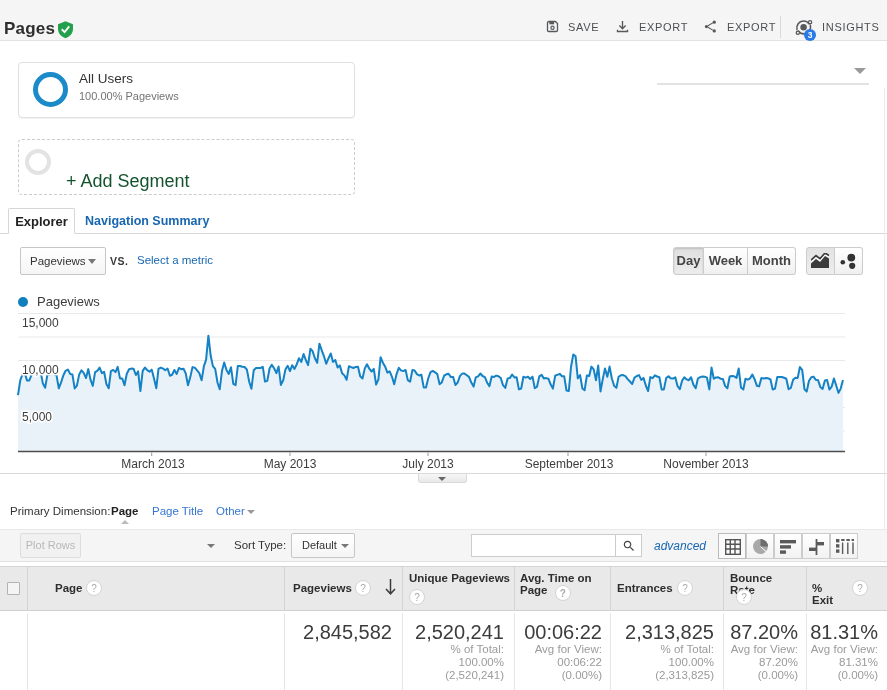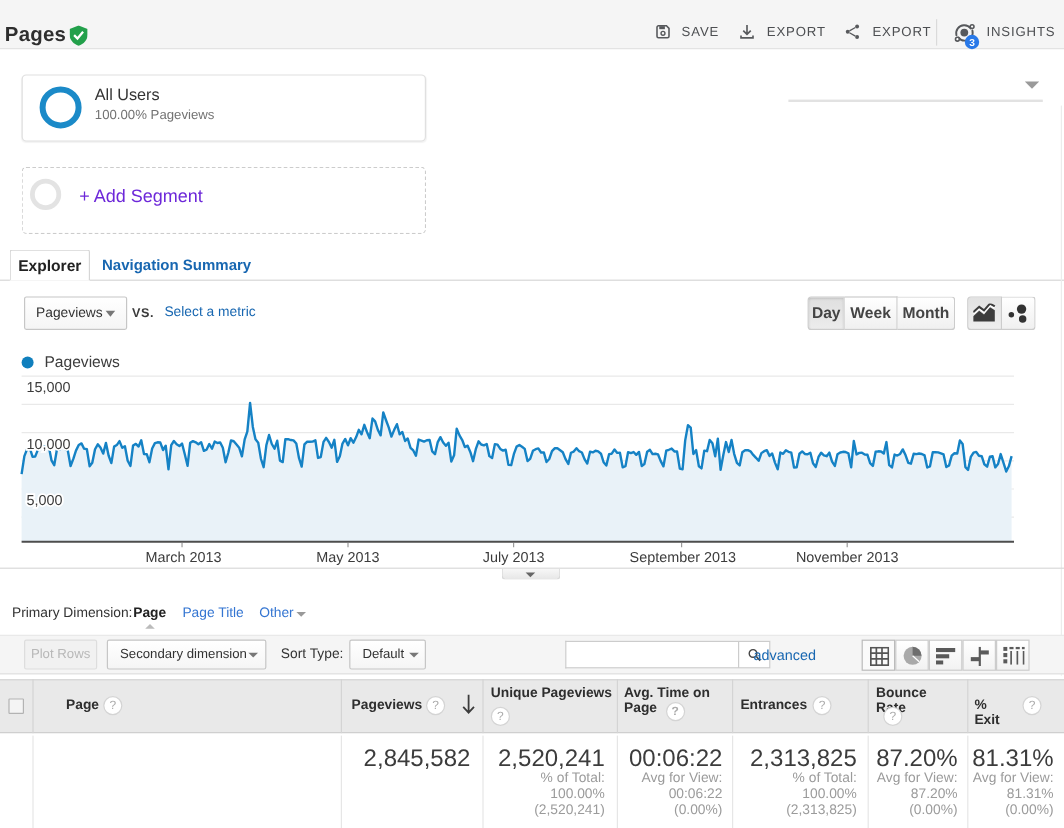--- a/index.html
+++ b/index.html
@@ -12,21 +12,21 @@
 .topbtn { top:21px; font-size:11px; color:#4d4f52; letter-spacing:0.7px; }
 .ticon { top:19px; }
 #vsep { left:780px; top:16px; width:1px; height:22px; background:#dadada; }
 
 #segbox1 { left:18px; top:62px; width:337px; height:56px; background:#fff; border:1px solid #e0e0e0; border-radius:4px; box-shadow:0 1px 1px rgba(0,0,0,0.05); }
 #ring1 { left:33px; top:72px; width:35px; height:35px; border:5px solid #1b8ac8; border-radius:50%; background:#fff; }
 #seg1t1 { left:79px; top:71px; font-size:13.5px; color:#333; }
 #seg1t2 { left:79px; top:90px; font-size:11px; color:#737373; }
 #segbox2 { left:18px; top:139px; width:337px; height:56px; border:1px dashed #ccc; border-radius:4px; }
 #ring2 { left:25px; top:149px; width:26px; height:26px; border:4px solid #e3e3e3; border-radius:50%; }
-#seg2t { left:66px; top:155px; font-size:15px; color:#6d28d9; }
+#seg2t { left:66px; top:171px; font-size:18px; color:#14532d; }
 
 #datetxt { left:662px; top:61px; font-size:15.5px; color:#3c3c3c; }
 #datecaret { left:854px; top:68px; width:0; height:0; border-left:6px solid transparent; border-right:6px solid transparent; border-top:6.5px solid #9a9a9a; }
 #dateline { left:657px; top:83px; width:212px; height:2px; background:#e2e2e2; }
 
 #tabline { left:0; top:233px; width:887px; height:1px; background:#d6d6d6; }
 #tabexp { left:8px; top:208px; width:67px; height:26px; background:#fff; border:1px solid #d6d6d6; border-bottom:1px solid #fff; border-radius:2px 2px 0 0; font-size:13px; font-weight:bold; color:#222; text-align:center; line-height:25px; }
 #tabnav { left:85px; top:214px; font-size:12.5px; font-weight:bold; color:#1867b1; }
 #mselect { left:20px; top:247px; width:86px; height:28px; background:linear-gradient(#fff,#f5f5f5); border:1px solid #c6c6c6; border-radius:2px; font-size:11.5px; color:#333; line-height:26px; padding-left:9px; }
 #mcaret { left:88px; top:259px; width:0; height:0; border-left:4px solid transparent; border-right:4px solid transparent; border-top:5px solid #777; }
@@ -50,21 +50,21 @@
 
 #toolbar { left:0; top:529px; width:887px; height:33px; background:#f5f5f5; border-top:1px solid #e9e9e9; border-bottom:1px solid #e0e0e0; }
 #plotrows { left:20px; top:533px; width:61px; height:25px; background:#f1f1f1; border:1px solid #ddd; border-radius:2px; font-size:11px; color:#b8b8b8; text-align:center; line-height:23px; }
 #secdim { left:89px; top:533px; width:133px; height:25px; background:linear-gradient(#fff,#f5f5f5); border:1px solid #c6c6c6; border-radius:2px; font-size:11px; color:#333; line-height:23px; padding-left:10px; }
 #secdimc { left:207px; top:544px; width:0; height:0; border-left:4px solid transparent; border-right:4px solid transparent; border-top:4px solid #777; }
 #sorttype { left:234px; top:539px; font-size:11.5px; color:#333;text-align:center; }
 #defbtn { left:291px; top:533px; width:64px; height:25px; background:linear-gradient(#fff,#f5f5f5); border:1px solid #c6c6c6; border-radius:2px; font-size:11px; color:#333; line-height:23px; padding-left:10px; }
 #defbtnc { left:341px; top:544px; width:0; height:0; border-left:4px solid transparent; border-right:4px solid transparent; border-top:4px solid #777; }
 #searchbox { left:471px; top:534px; width:144px; height:23px; background:#fff; border:1px solid #ccc; border-right:none; }
 #searchbtn { left:615px; top:534px; width:27px; height:23px; background:#fff; border:1px solid #ccc; }
-#advlink { left:628px; top:539px; font-size:12px; color:#1867b1; }
+#advlink { left:654px; top:539px; font-size:12px; color:#1867b1;font-style:italic; }
 .vbtn { top:533px; width:28px; height:26px; border:1px solid #ccc; }
 
 #thead { left:0; top:566px; width:887px; height:45px; background:#e9e9e9; border-top:1px solid #d4d4d4; border-bottom:1px solid #cfcfcf; }
 .th { font-size:11.5px; font-weight:bold; color:#2e2e2e; }
 .vline { width:1px; background:#d4d4d4; top:566px; height:45px; }
 .vline2 { width:1px; background:#e6e6e6; top:613px; height:77px; }
 .qm { width:16px; height:16px; border-radius:50%; background:#fff; border:1px solid #d4d4d4; color:#ababab; font-size:10px; text-align:center; line-height:15px; }
 #hcheck { left:7px; top:582px; width:13px; height:13px; background:#f4f4f4; border:1.5px solid #b3b3b3; border-radius:1px; }
 .bignum { font-size:20px; color:#3c3c3c; text-align:right; }
 .subnum { font-size:11.5px; color:#9b9b9b; text-align:right; line-height:12.8px; }
@@ -182,21 +182,20 @@
 
 <div class="abs" style="left:10px;top:505px;font-size:11.5px;color:#333">Primary Dimension:</div>
     <div class="abs" style="left:111px;top:505px;font-size:11.5px;font-weight:bold;color:#222">Page</div>
     <div class="abs" style="left:152px;top:505px;font-size:11.5px;color:#3576d2">Page Title</div>
     <div class="abs" style="left:216px;top:505px;font-size:11.5px;color:#3576d2">Other</div>
     <div class="abs" style="left:247px;top:510px;width:0;height:0;border-left:4px solid transparent;border-right:4px solid transparent;border-top:4px solid #999"></div>
 <div class="abs" id="pdimcaret"></div>
 
 <div class="abs" id="toolbar"></div>
 <div class="abs" id="plotrows">Plot Rows</div>
-<div class="abs" id="secdim">Secondary dimension</div>
 <div class="abs" id="secdimc"></div>
 <div class="abs" id="sorttype">Sort Type:</div>
 <div class="abs" id="defbtn">Default</div>
 <div class="abs" id="defbtnc"></div>
 <div class="abs" id="searchbox"></div>
 <div class="abs" id="searchbtn"><svg width="14" height="14" viewBox="0 0 24 24" style="margin:4px 0 0 6px" fill="#444">
         <path d="M15.5 14h-.79l-.28-.27C15.41 12.59 16 11.11 16 9.5 16 5.91 13.09 3 9.5 3S3 5.91 3 9.5 5.91 16 9.5 16c1.61 0 3.09-.59 4.23-1.57l.27.28v.79l5 4.99L20.49 19l-4.99-5zm-6 0C7.01 14 5 11.99 5 9.5S7.01 5 9.5 5 14 7.01 14 9.5 11.99 14 9.5 14z"></path>
       </svg></div>
 <div class="abs" id="advlink">advanced</div>
 <div class="abs vbtn" style="left:718px;background:#fafafa;border-color:#bbb"><svg width="16" height="16" viewBox="0 0 16 16" style="margin:5px 0 0 6px">

